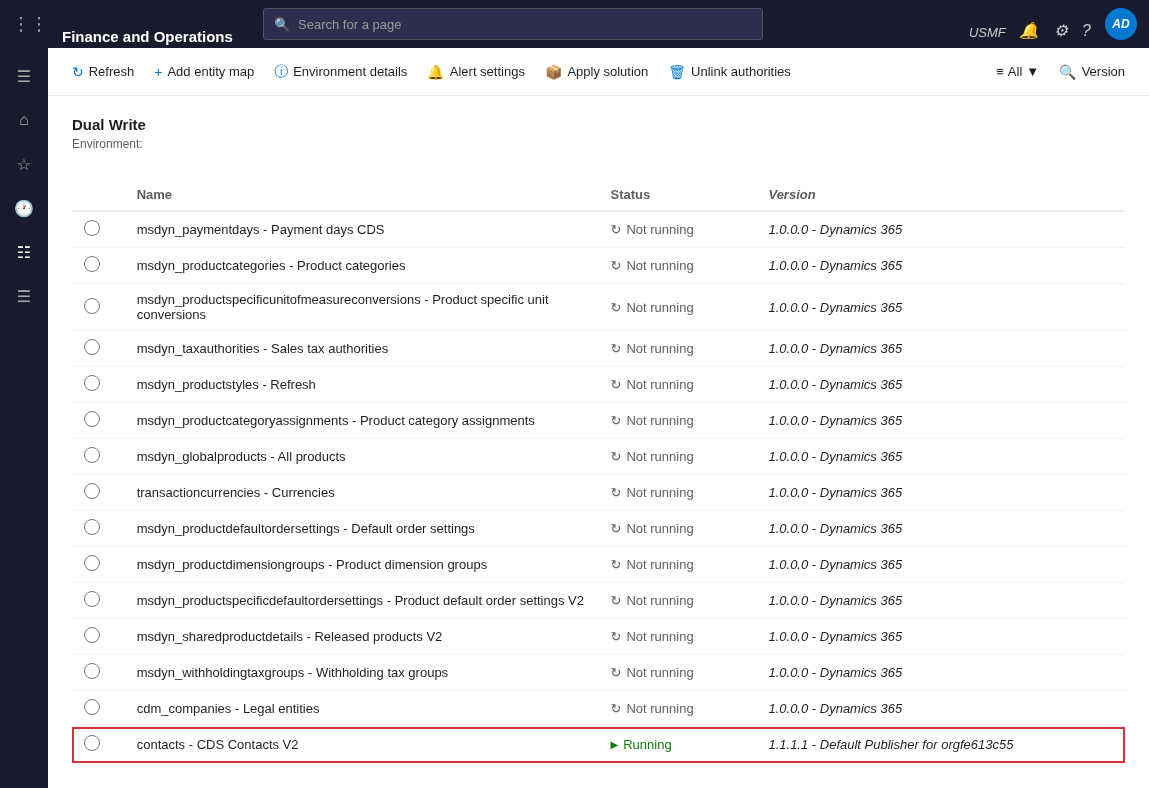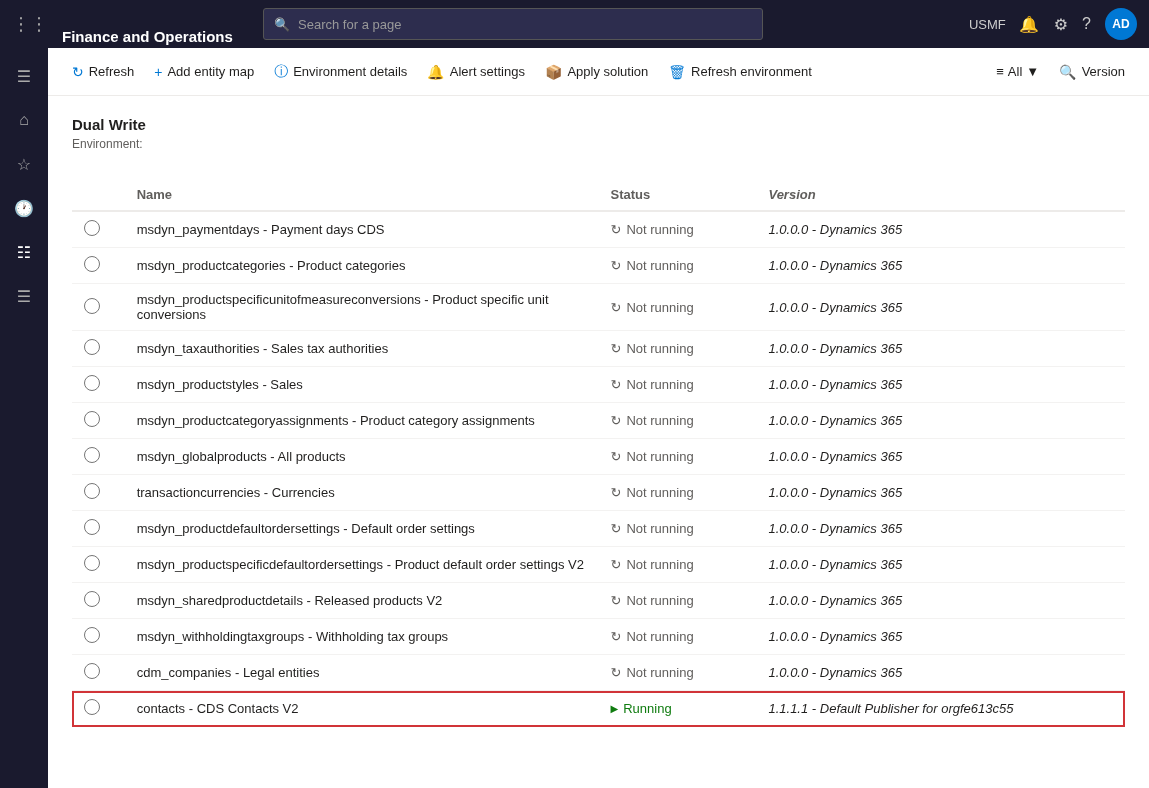--- a/index.html
+++ b/index.html
@@ -32,21 +32,21 @@
     }
     .top-nav .search-bar input {
       background: transparent;
       border: none;
       color: #ccc;
       font-size: 13px;
       outline: none;
       flex: 1;
     }
     .top-nav .search-bar input::placeholder { color: #999; }
-    .top-nav .nav-right { margin-left: auto; display: flex; align-items: center; gap: 14px; }
+    .top-nav .nav-right { margin-left: auto; display: flex; align-items: flex-end; gap: 14px; font-style: italic; }
     .top-nav .env-label { color: #ccc; font-size: 13px; }
     .top-nav .nav-icon { color: #ccc; font-size: 16px; cursor: pointer; }
     .top-nav .avatar {
       width: 32px; height: 32px; border-radius: 50%; background: #0078d4;
       display: flex; align-items: center; justify-content: center;
       color: white; font-size: 12px; font-weight: 600; cursor: pointer;
     }
 
     
     .main-layout { display: flex; height: calc(788px - 48px); }
@@ -233,21 +233,21 @@
       <button class="toolbar-btn">
         <span class="btn-icon">🔔</span>
         <span>Alert settings</span>
       </button>
       <button class="toolbar-btn">
         <span class="btn-icon">📦</span>
         <span>Apply solution</span>
       </button>
       <button class="toolbar-btn">
         <span class="btn-icon">🗑</span>
-        <span>Refresh environment</span>
+        <span>Unlink authorities</span>
       </button>
       <div class="toolbar-right">
         <button class="filter-all">
           <span>≡</span>
           <span>All</span>
           <span>▼</span>
         </button>
         <button class="toolbar-btn">
           <span class="btn-icon">🔍</span>
           <span>Version</span>
@@ -297,21 +297,21 @@
               <tr>
                 <td class="check-col"><input type="radio" name="entity-row" class="row-radio" style=""></td>
                 <td class="name-col">msdyn_taxauthorities - Sales tax authorities</td>
                 <td class="status-col">
                   <span class="status-not-running"><span>↻</span>Not running</span>
                 </td>
                 <td class="version-col">1.0.0.0 - Dynamics 365</td>
               </tr>
               <tr>
                 <td class="check-col"><input type="radio" name="entity-row" class="row-radio" style=""></td>
-                <td class="name-col">msdyn_productstyles - Sales</td>
+                <td class="name-col">msdyn_productstyles - Refresh</td>
                 <td class="status-col">
                   <span class="status-not-running"><span>↻</span>Not running</span>
                 </td>
                 <td class="version-col">1.0.0.0 - Dynamics 365</td>
               </tr>
               <tr>
                 <td class="check-col"><input type="radio" name="entity-row" class="row-radio" style=""></td>
                 <td class="name-col">msdyn_productcategoryassignments - Product category assignments</td>
                 <td class="status-col">
                   <span class="status-not-running"><span>↻</span>Not running</span>
@@ -330,20 +330,28 @@
                 <td class="check-col"><input type="radio" name="entity-row" class="row-radio" style=""></td>
                 <td class="name-col">transactioncurrencies - Currencies</td>
                 <td class="status-col">
                   <span class="status-not-running"><span>↻</span>Not running</span>
                 </td>
                 <td class="version-col">1.0.0.0 - Dynamics 365</td>
               </tr>
               <tr>
                 <td class="check-col"><input type="radio" name="entity-row" class="row-radio" style=""></td>
                 <td class="name-col">msdyn_productdefaultordersettings - Default order settings</td>
+                <td class="status-col">
+                  <span class="status-not-running"><span>↻</span>Not running</span>
+                </td>
+                <td class="version-col">1.0.0.0 - Dynamics 365</td>
+              </tr>
+              <tr>
+                <td class="check-col"><input type="radio" name="entity-row" class="row-radio" style=""></td>
+                <td class="name-col">msdyn_productdimensiongroups - Product dimension groups</td>
                 <td class="status-col">
                   <span class="status-not-running"><span>↻</span>Not running</span>
                 </td>
                 <td class="version-col">1.0.0.0 - Dynamics 365</td>
               </tr>
               <tr>
                 <td class="check-col"><input type="radio" name="entity-row" class="row-radio" style=""></td>
                 <td class="name-col">msdyn_productspecificdefaultordersettings - Product default order settings V2</td>
                 <td class="status-col">
                   <span class="status-not-running"><span>↻</span>Not running</span>

